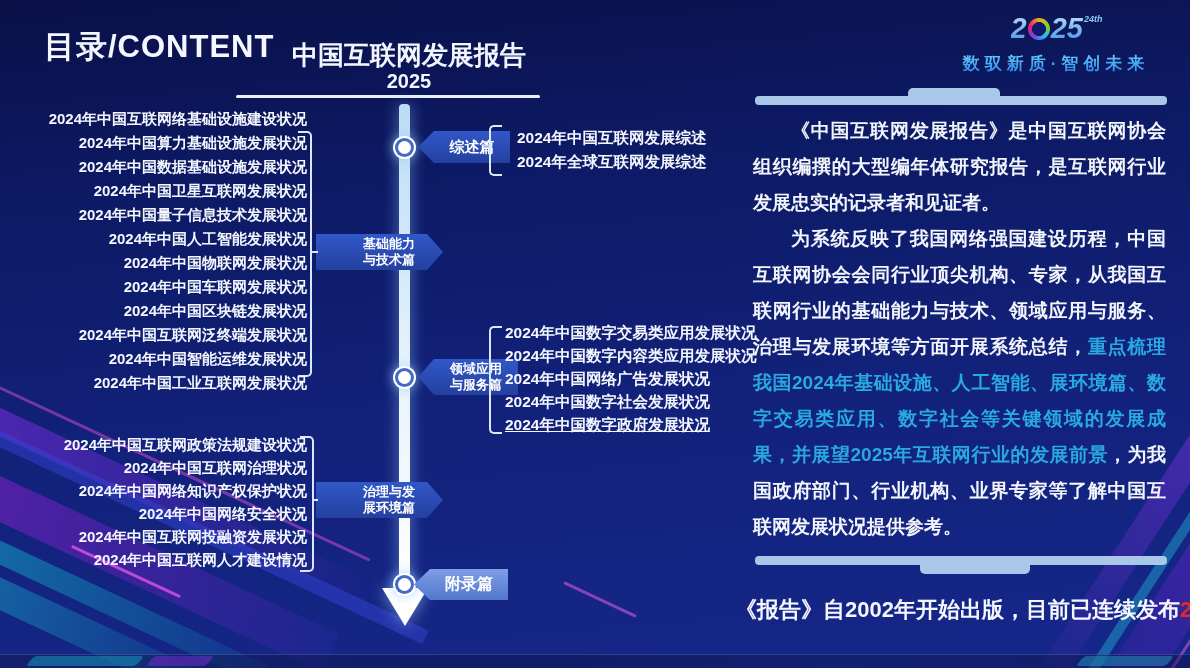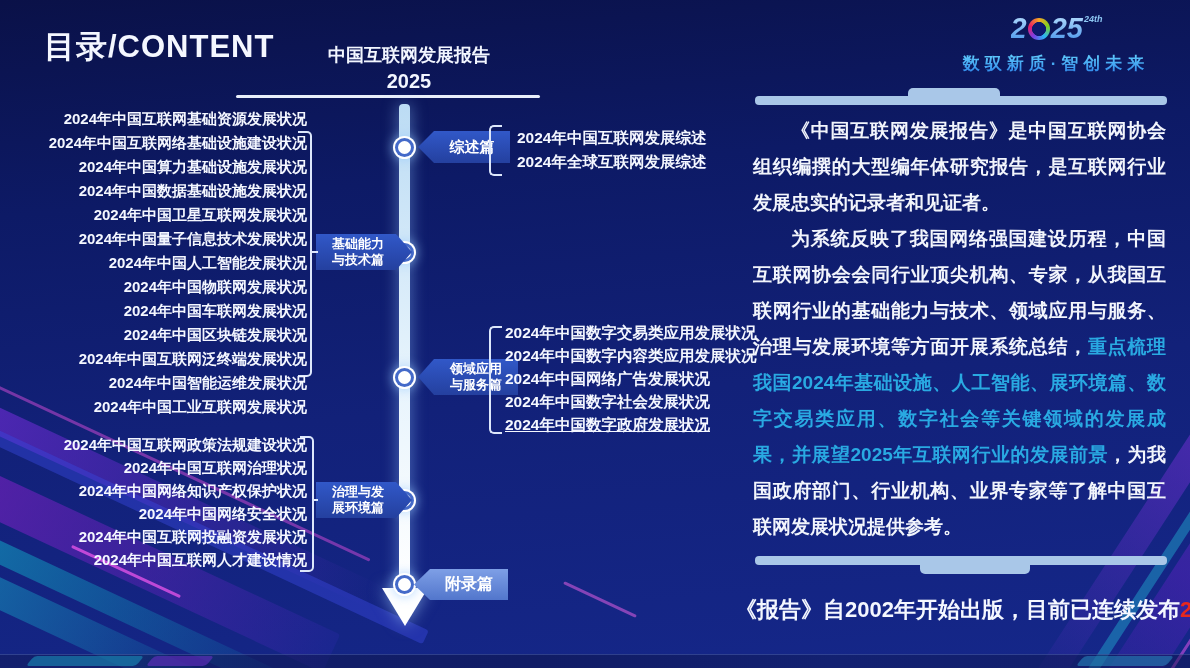--- a/index.html
+++ b/index.html
@@ -29,21 +29,21 @@
   .rb5{left:1010px;top:608px;width:240px;height:10px;background:rgba(32,162,202,.5);transform:rotate(-57deg);}
   .bottom-strip{left:0;top:654px;width:1190px;height:14px;
     background:linear-gradient(90deg,#11195477,#0c124077 45%,#101b5677 70%,#0d134777);
     border-top:1px solid rgba(125,155,235,.28);}
   .bs1{top:656px;left:30px;width:110px;height:10px;background:rgba(26,150,190,.55);transform:skewX(-40deg);}
   .bs2{top:656px;left:150px;width:60px;height:10px;background:rgba(110,48,200,.55);transform:skewX(-40deg);}
   .bs3{top:656px;left:1080px;width:90px;height:10px;background:rgba(40,150,200,.5);transform:skewX(-40deg);}
   
   .toc-title{left:44px;top:26px;font-size:31px;font-weight:900;letter-spacing:1px;color:#f4f7ff;}
   .report-title{left:278px;top:42px;width:262px;text-align:center;font-weight:bold;color:#f2f6ff;}
-  .report-title .l1{font-size:18px;line-height:26px;}
+  .report-title .l1{font-size:26px;line-height:26px;}
   .report-title .l2{font-size:20px;line-height:26px;}
   .title-underline{left:236px;top:95px;width:304px;height:3px;background:#e9effb;border-radius:2px;}
   
   .logo{right:14px;top:12px;width:240px;text-align:center;}
   .logo-row1{display:flex;align-items:center;justify-content:center;gap:6px;}
   .logo-year{font-size:29px;font-weight:900;font-style:italic;
     background:linear-gradient(180deg,#bfe3ff,#3f8fe8);-webkit-background-clip:text;background-clip:text;color:transparent;
     display:flex;align-items:center;}
   .logo-ring{display:inline-block;width:22px;height:22px;border-radius:50%;margin:0 1px;
     background:radial-gradient(circle,#0d1a6e 0 44%,transparent 46%),
@@ -59,21 +59,21 @@
   .tl-bar{left:399px;top:104px;width:11px;height:484px;border-radius:4px;
     background:linear-gradient(180deg,#bcdcf4 0%,#e6f3fc 55%,#ffffff 100%);
     box-shadow:0 0 16px rgba(145,195,255,.55);}
   .tl-arrow{left:382px;top:588px;width:0;height:0;
     border-left:23px solid transparent;border-right:23px solid transparent;border-top:38px solid #ffffff;
     filter:drop-shadow(0 0 8px rgba(170,210,255,.6));}
   .node{position:absolute;left:398px;width:13px;height:13px;border-radius:50%;background:#fff;
     box-shadow:0 0 0 3px rgba(58,98,198,.95),0 0 0 5px #fff,0 0 12px 5px rgba(150,200,255,.75);}
   .stage-label{position:absolute;display:flex;flex-direction:column;justify-content:center;align-items:center;
     background:linear-gradient(180deg,#3158c8,#24409f);color:#fff;font-weight:bold;text-align:center;
-    filter:drop-shadow(0 0 3px rgba(160,190,255,.55));}
+    filter:drop-shadow(0 0 3px rgba(160,190,255,.55));padding-left:31px;}
   .points-left{clip-path:polygon(0 50%,16px 0,100% 0,100% 100%,16px 100%);padding-left:16px;}
   .points-right{clip-path:polygon(0 0,calc(100% - 16px) 0,100% 50%,calc(100% - 16px) 100%,0 100%);padding-right:12px;}
   .lbl-1line{font-size:15px;}
   .lbl-2line{font-size:13px;line-height:16px;}
   .lbl-appendix{background:linear-gradient(180deg,#7e9fe6,#5276cc);font-size:16px;}
   
   .bracket-right{position:absolute;width:12px;border:2px solid #dde7fb;border-left:none;border-radius:0 5px 5px 0;}
   .bracket-left{position:absolute;width:11px;border:2px solid #dde7fb;border-right:none;border-radius:5px 0 0 5px;}
   .connector{position:absolute;height:2px;background:#dde7fb;}
   
@@ -166,21 +166,20 @@
   </div>
 
   <div class="bracket-right" style="left:298px;top:131px;height:242px;"></div>
   <div class="connector" style="left:310px;top:251px;width:8px;"></div>
   <div class="bracket-right" style="left:300px;top:436px;height:132px;"></div>
   <div class="connector" style="left:312px;top:499px;width:6px;"></div>
   <div class="bracket-left" style="left:489px;top:125px;height:47px;"></div>
   <div class="bracket-left" style="left:489px;top:326px;height:104px;"></div>
 
   <div class="toc-list list-right" style="left:35px;top:107px;width:272px;">
-    <div class="toc-item">2024年中国互联网基础资源发展状况</div>
     <div class="toc-item">2024年中国互联网络基础设施建设状况</div>
     <div class="toc-item">2024年中国算力基础设施发展状况</div>
     <div class="toc-item">2024年中国数据基础设施发展状况</div>
     <div class="toc-item">2024年中国卫星互联网发展状况</div>
     <div class="toc-item">2024年中国量子信息技术发展状况</div>
     <div class="toc-item">2024年中国人工智能发展状况</div>
     <div class="toc-item">2024年中国物联网发展状况</div>
     <div class="toc-item">2024年中国车联网发展状况</div>
     <div class="toc-item">2024年中国区块链发展状况</div>
     <div class="toc-item">2024年中国互联网泛终端发展状况</div>

